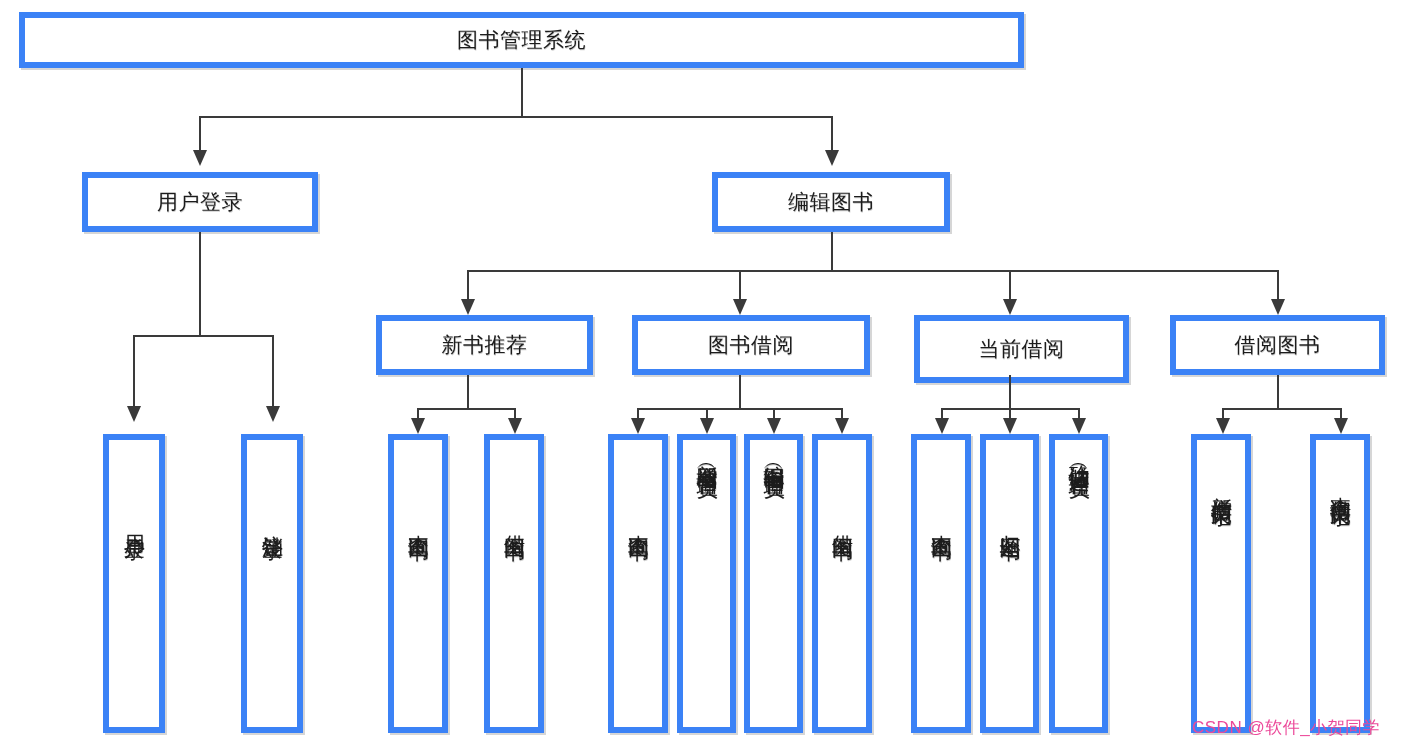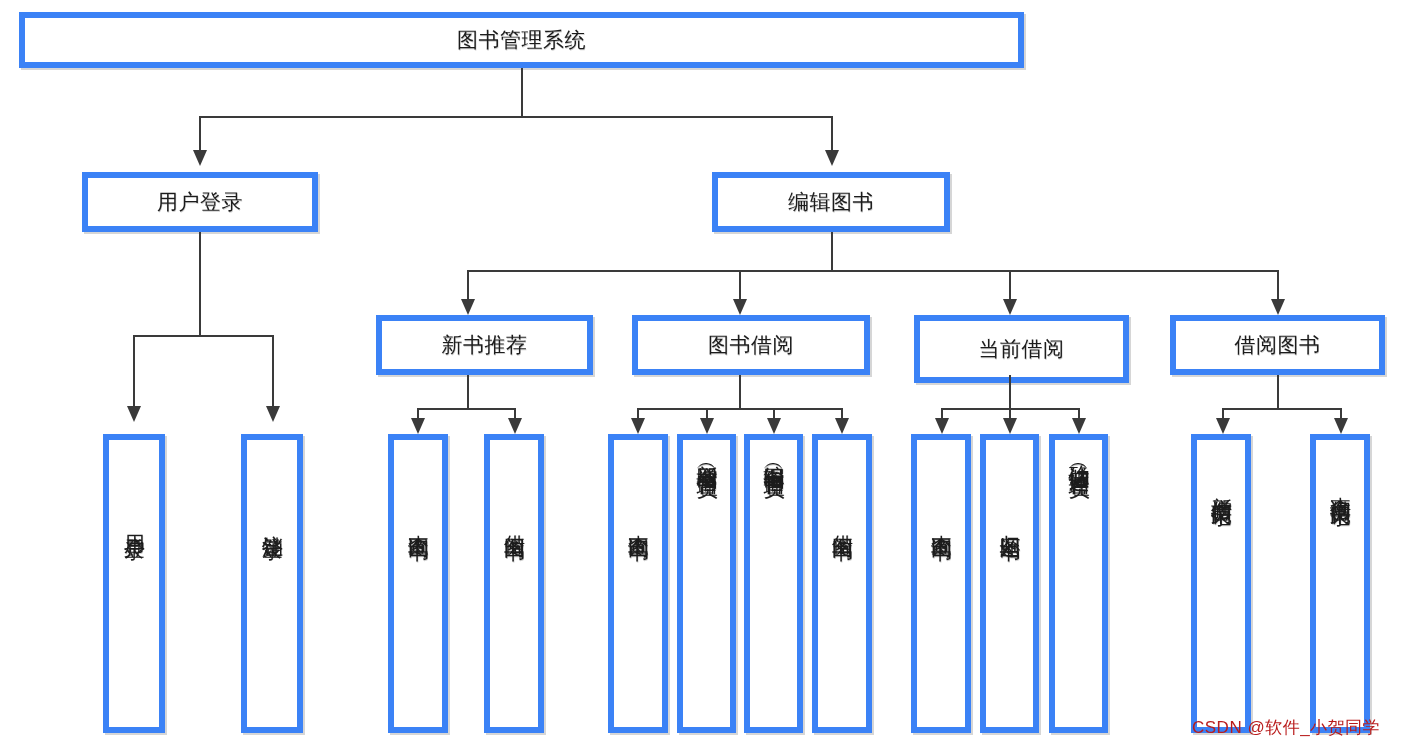--- a/index.html
+++ b/index.html
@@ -68,21 +68,21 @@
     position: absolute;
     width: 0;
     height: 0;
     border-left: 7px solid transparent;
     border-right: 7px solid transparent;
     border-top: 16px solid #3a3a3a;
   }
   
   #watermark {
     position: absolute;
-    color: #b91c1c;
+    color: #ec4899;
     font-size: 17px;
     letter-spacing: 0.5px;
     white-space: nowrap;
     user-select: none;
   }
 </style>
 </head>
 <body>
 
 <div id="canvas">

